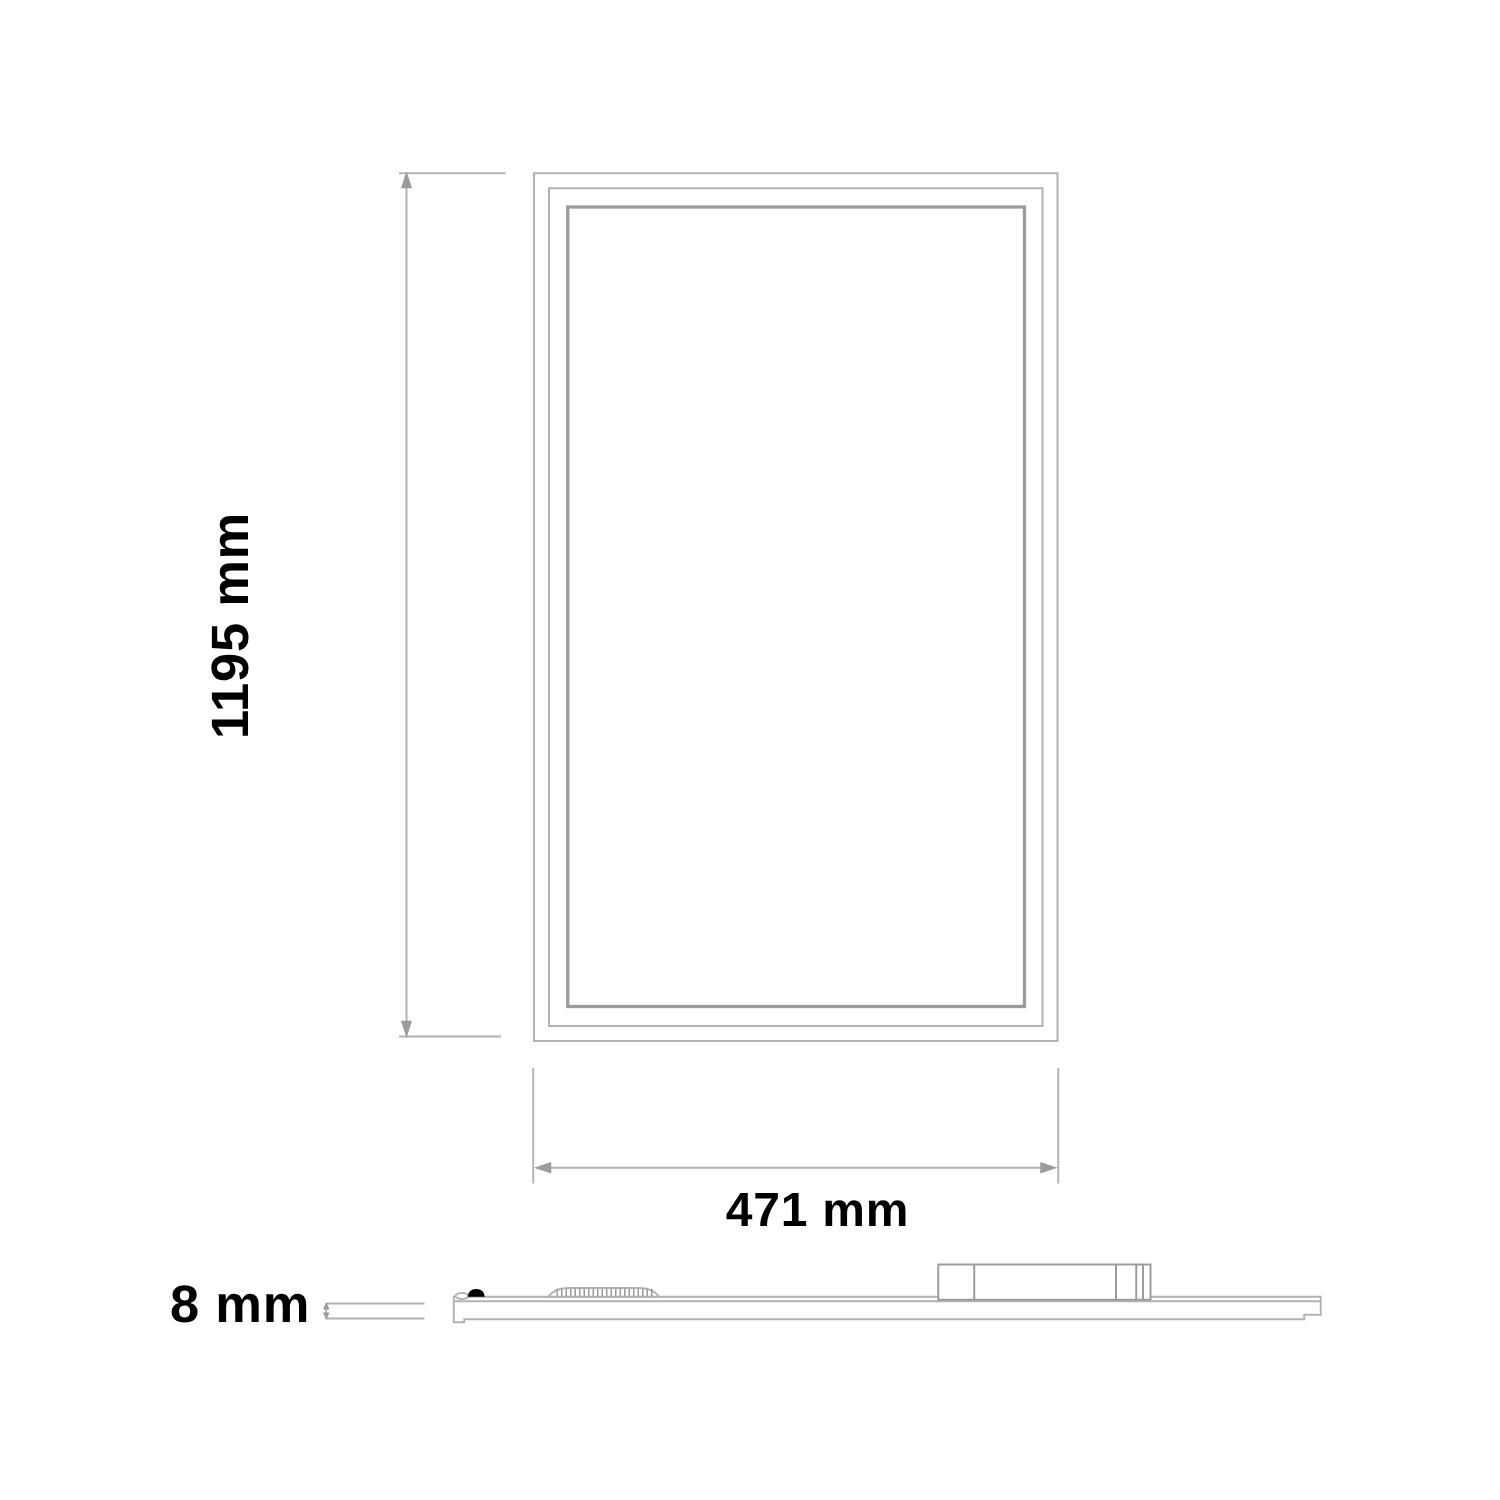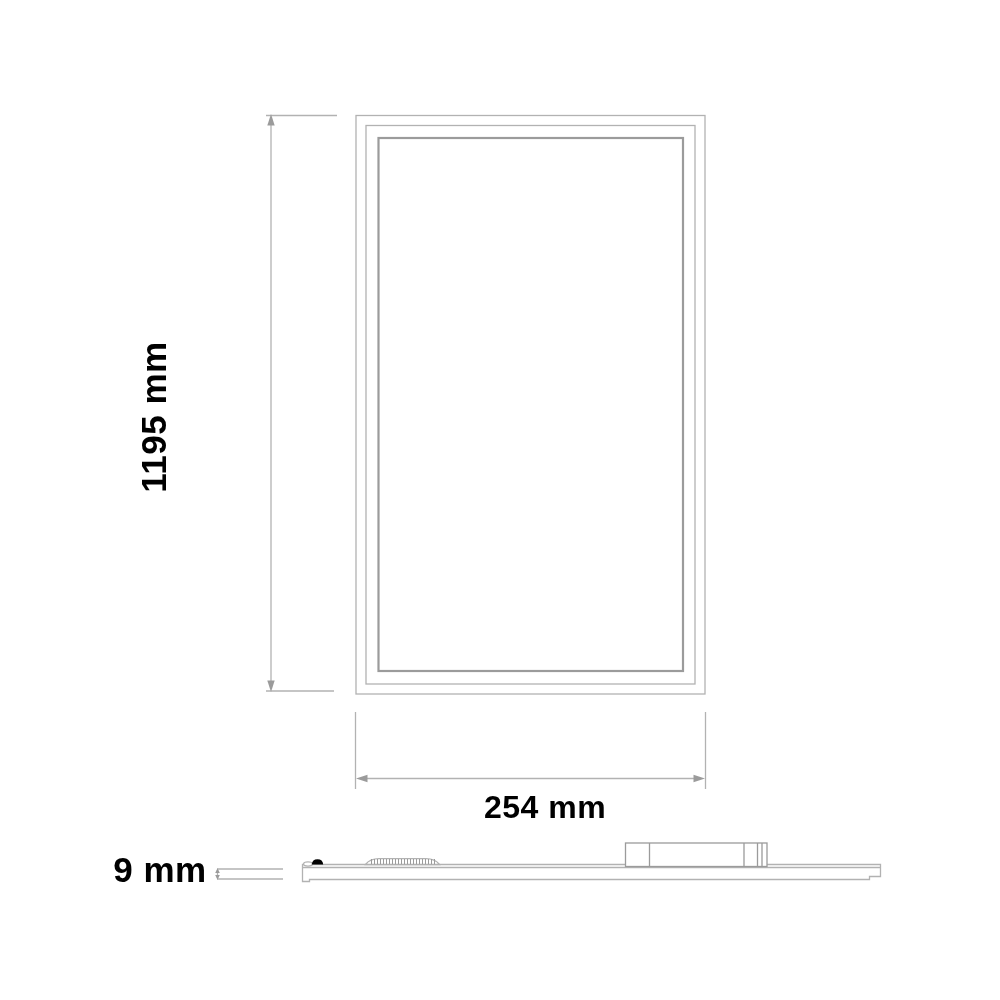--- a/index.html
+++ b/index.html
@@ -123,16 +123,16 @@
     </g>
 
     <g>
       <path class="ln" d="M217 869 H283 M217 879 H283 M217.5 870 V878"></path>
       <polygon class="arrow" points="217.5,868.3 215.2,873 219.8,873"></polygon>
       <polygon class="arrow" points="217.5,879.7 215.2,875 219.8,875"></polygon>
     </g>
   </svg>
 
   <div id="label-height" class="dim-label">1195 mm</div>
-  <div id="label-width" class="dim-label">254 mm</div>
-  <div id="label-thickness" class="dim-label">9 mm</div>
+  <div id="label-width" class="dim-label">471 mm</div>
+  <div id="label-thickness" class="dim-label">8 mm</div>
 
 </div>
 
 </body></html>

